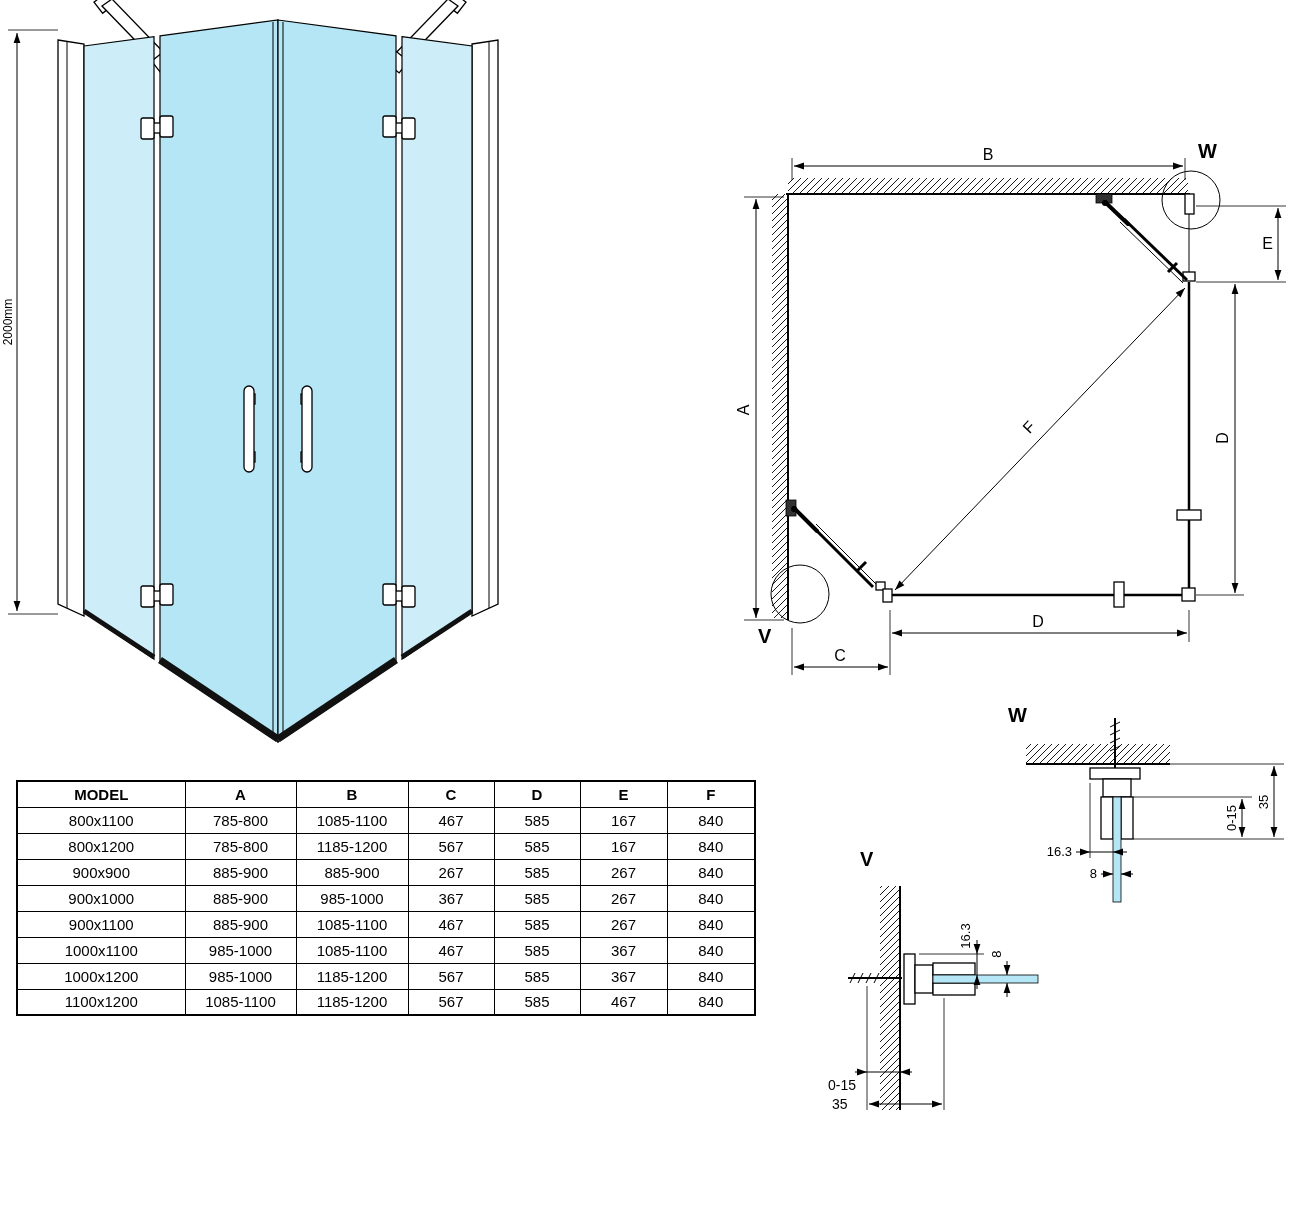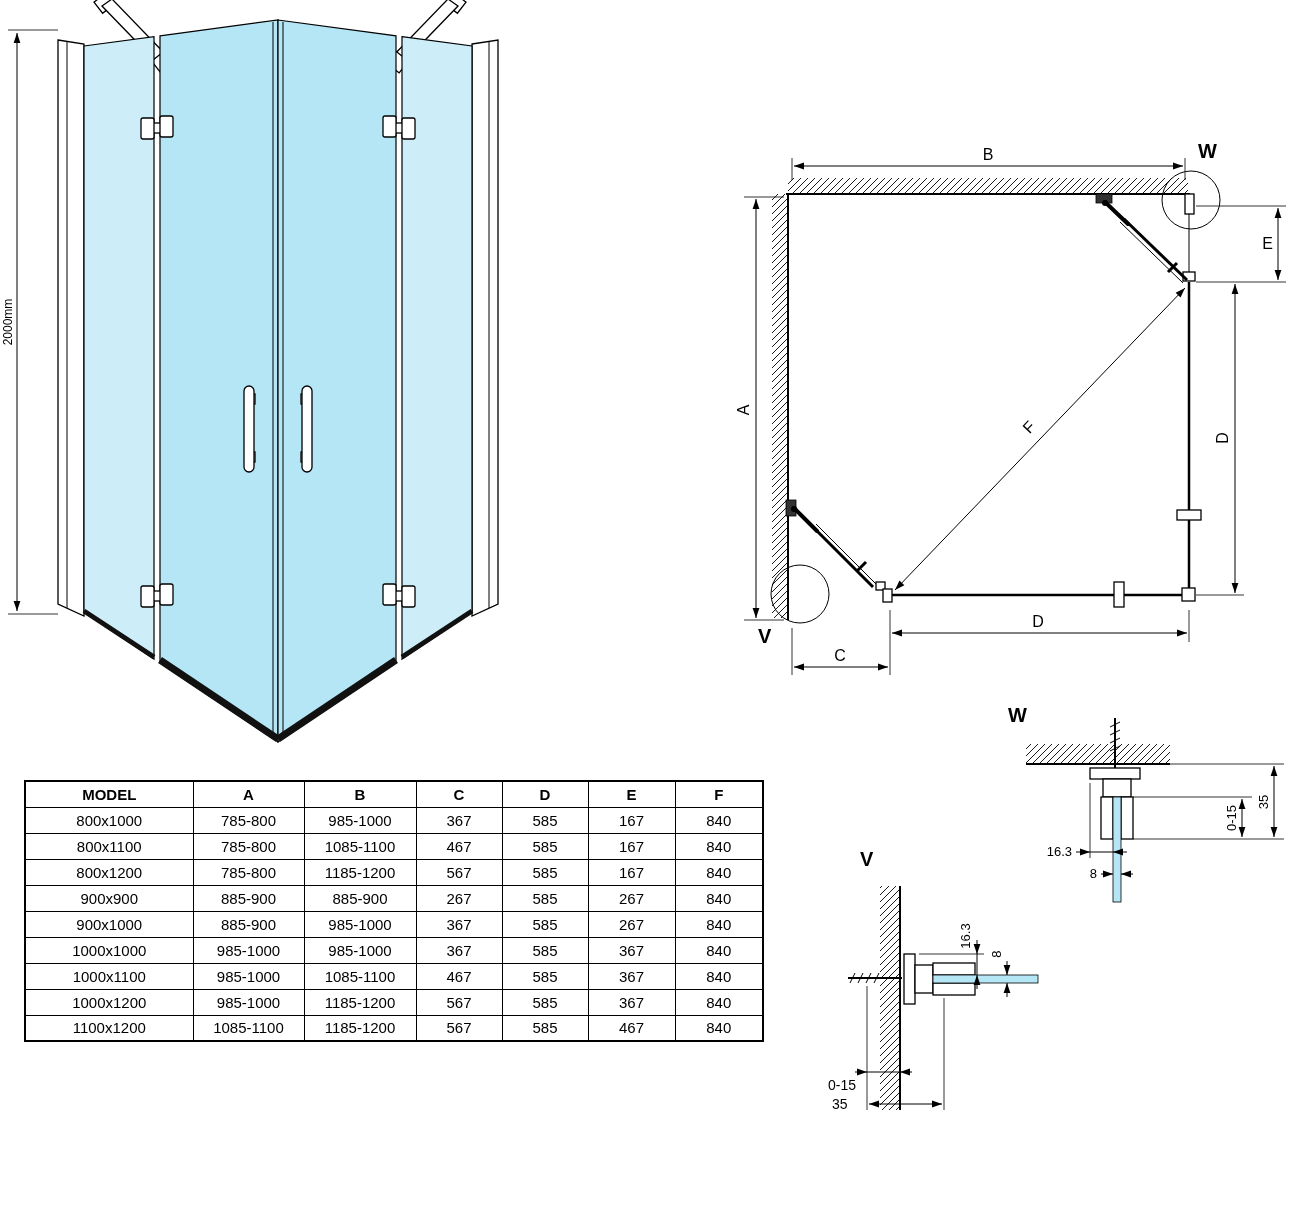--- a/index.html
+++ b/index.html
@@ -2,21 +2,21 @@
 <html><head>
 <meta charset="utf-8">
 <style>
   * { margin:0; padding:0; box-sizing:border-box; }
   html,body { background:#fff; }
   body { font-family:"Liberation Sans", sans-serif; color:#000; }
   .page { position:relative; width:1294px; height:1222px; background:#fff; overflow:hidden; }
   .front-view { position:absolute; left:0; top:0; }
   .plan-view  { position:absolute; left:730px; top:130px; }
   .details    { position:absolute; left:770px; top:690px; }
-  .table-wrap { position:absolute; left:24px; top:780px; width:740px; }
+  .table-wrap { position:absolute; left:16px; top:780px; width:740px; }
   svg { display:block; }
   svg text { font-family:"Liberation Sans", sans-serif; fill:#000; }
   .dimtxt { font-size:16px; }
   .sm  { font-size:12px; }
   .md  { font-size:13px; }
   .md2 { font-size:14px; }
   .lbl { font-size:20px; font-weight:bold; }
   .ext  { stroke:#000; stroke-width:0.8; fill:none; }
   .dim  { stroke:#000; stroke-width:1; fill:none; }
   .ln1  { stroke:#000; stroke-width:1; fill:none; }
@@ -343,29 +343,20 @@
             <th>A</th>
             <th>B</th>
             <th>C</th>
             <th>D</th>
             <th>E</th>
             <th>F</th>
           </tr>
         </thead>
       <tbody>
           <tr>
-            <td>800x1000</td>
-            <td>785-800</td>
-            <td>985-1000</td>
-            <td>367</td>
-            <td>585</td>
-            <td>167</td>
-            <td>840</td>
-          </tr>
-          <tr>
             <td>800x1100</td>
             <td>785-800</td>
             <td>1085-1100</td>
             <td>467</td>
             <td>585</td>
             <td>167</td>
             <td>840</td>
           </tr>
           <tr>
             <td>800x1200</td>
@@ -388,26 +379,26 @@
           <tr>
             <td>900x1000</td>
             <td>885-900</td>
             <td>985-1000</td>
             <td>367</td>
             <td>585</td>
             <td>267</td>
             <td>840</td>
           </tr>
           <tr>
-            <td>1000x1000</td>
-            <td>985-1000</td>
-            <td>985-1000</td>
-            <td>367</td>
-            <td>585</td>
-            <td>367</td>
+            <td>900x1100</td>
+            <td>885-900</td>
+            <td>1085-1100</td>
+            <td>467</td>
+            <td>585</td>
+            <td>267</td>
             <td>840</td>
           </tr>
           <tr>
             <td>1000x1100</td>
             <td>985-1000</td>
             <td>1085-1100</td>
             <td>467</td>
             <td>585</td>
             <td>367</td>
             <td>840</td>

